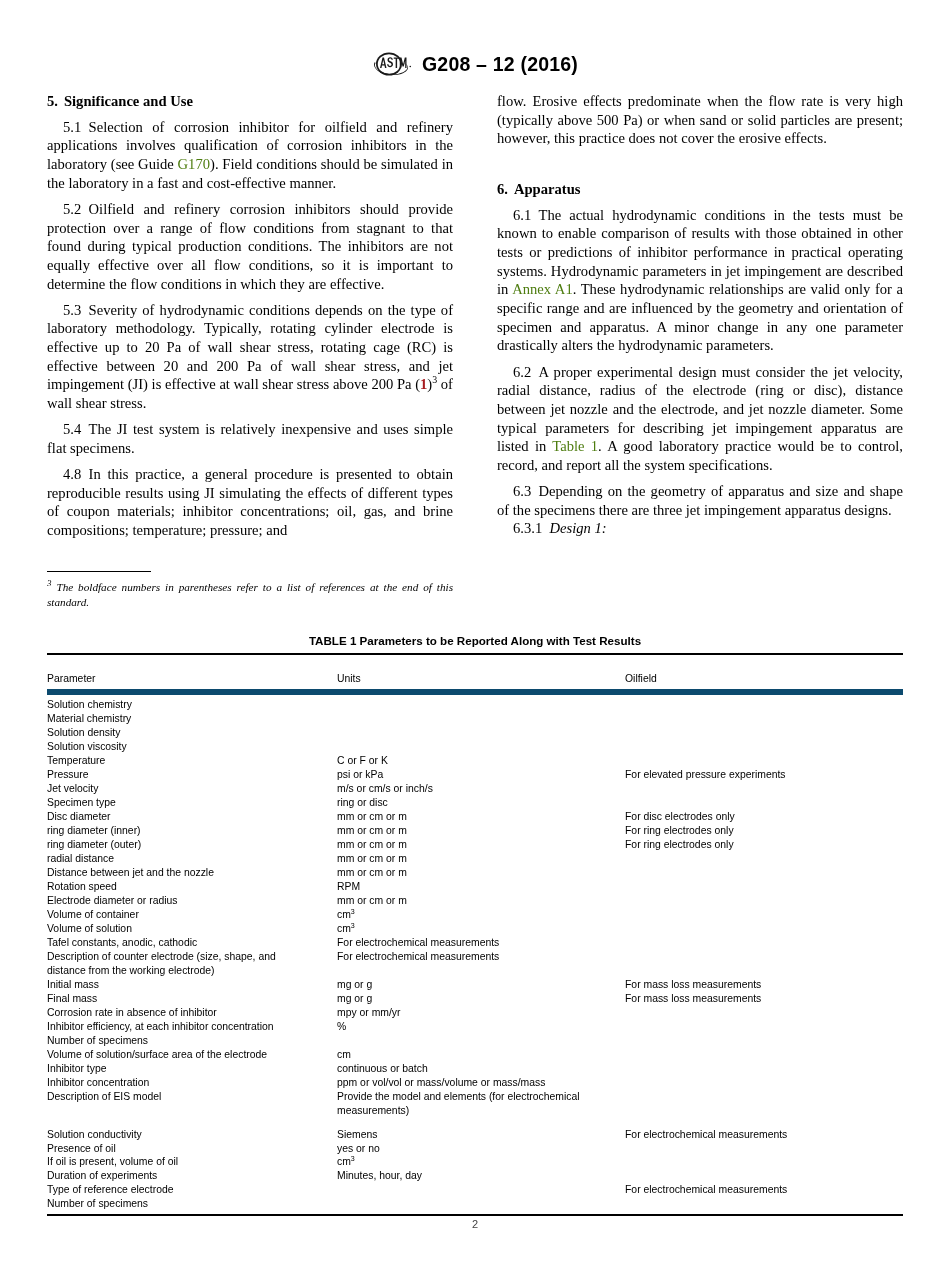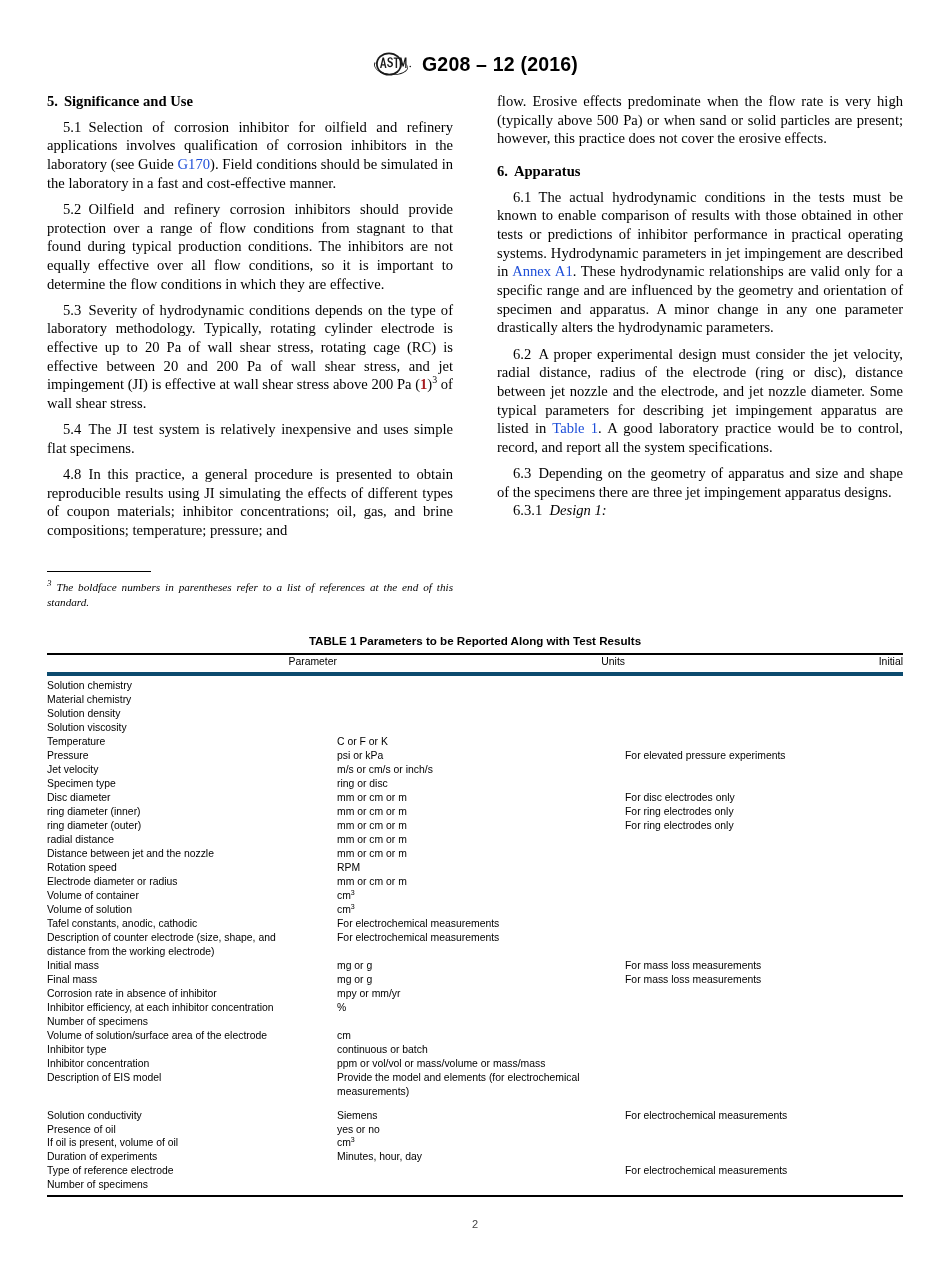--- a/index.html
+++ b/index.html
@@ -67,21 +67,21 @@
     margin: 0 0 7.5px 0;
     font-size: 14.6px;
     line-height: 1.28;
     text-align: justify;
     text-justify: inter-word;
     hyphens: manual;
   }
   p.para.indent { text-indent: 16px; }
   p.para.nogap { margin-bottom: 0; }
 
-  .xref { color: #1d4ed8; margin-top: 36px; }
+  .xref { color: #4d7c0f; margin-top: 36px; }
   .refnum { color: #a81c20; font-weight: bold; }
   sup { font-size: 0.68em; vertical-align: super; line-height: 0; }
   .ital { font-style: italic; }
 
   
   .footnote-wrap {
     margin-top: 31px;
   }
   .footnote-rule {
     width: 104px;
@@ -114,24 +114,24 @@
   }
   table.params {
     width: 856px;
     border-collapse: collapse;
     font-family: "Liberation Sans", sans-serif;
     font-size: 10.4px;
     line-height: 1.345;
   }
   table.params thead th {
     font-weight: normal;
-    text-align: right;
-    padding: 0 0 3px 0;
+    text-align: left;
+    padding: 17px 0 3px 0;
     border-top: 2.2px solid #000;
-    border-bottom: 4px solid #0c4a6e;
+    border-bottom: 6px solid #0c4a6e;
   }
   table.params tbody td {
     padding: 0;
     vertical-align: top;
     white-space: pre-line;
   }
   table.params tbody tr:first-child td { padding-top: 3px; }
   table.params tbody tr.last td { padding-bottom: 3px; }
   table.params tbody tr.gap-before td { padding-top: 10px; }
   table.params tfoot td {
@@ -201,21 +201,21 @@
     <div class="footnote-wrap">
       <div class="footnote-rule"></div>
       <p class="footnote"><sup>3</sup><span> The boldface numbers in parentheses refer to a list of references at the end of this standard.</span></p>
     </div>
   </div>
 
   <div class="col">
 
     <p class="para">flow. Erosive effects predominate when the flow rate is very high (typically above 500 Pa) or when sand or solid particles are present; however, this practice does not cover the erosive effects.</p>
 
-    <h2 class="section-head" style="margin-top:14px;">
+    <h2 class="section-head" style="margin-top:32px;">
       <span class="num">6.</span><span>Apparatus</span>
     </h2>
 
     <p class="para indent"><span>6.1</span> <span>The actual hydrodynamic conditions in the tests must be known to enable comparison of results with those obtained in other tests or predictions of inhibitor performance in practical operating systems. Hydrodynamic parameters in jet impingement are described in </span><span class="xref">Annex A1</span><span>. These hydrodynamic relationships are valid only for a specific range and are influenced by the geometry and orientation of specimen and apparatus. A minor change in any one parameter drastically alters the hydrodynamic parameters.</span></p>
 
     <p class="para indent"><span>6.2</span> <span>A proper experimental design must consider the jet velocity, radial distance, radius of the electrode (ring or disc), distance between jet nozzle and the electrode, and jet nozzle diameter. Some typical parameters for describing jet impingement apparatus are listed in </span><span class="xref">Table 1</span><span>. A good laboratory practice would be to control, record, and report all the system specifications.</span></p>
 
     <p class="para indent nogap"><span>6.3</span> <span>Depending on the geometry of apparatus and size and shape of the specimens there are three jet impingement apparatus designs.</span></p>
 
     <p class="para indent"><span>6.3.1</span> <span class="ital">Design 1:</span></p>
@@ -227,21 +227,21 @@
   <table class="params">
     <colgroup>
       <col class="c-param">
       <col class="c-units">
       <col class="c-remarks">
     </colgroup>
     <thead>
       <tr>
         <th>Parameter</th>
         <th>Units</th>
-        <th>Initial</th>
+        <th>Oilfield</th>
       </tr>
     </thead>
     <tbody id="table-body">
         <tr>
           <td class="param">Solution chemistry</td>
           <td class="units"></td>
           <td class="remarks"></td>
         </tr>
         <tr>
           <td class="param">Material chemistry</td>

